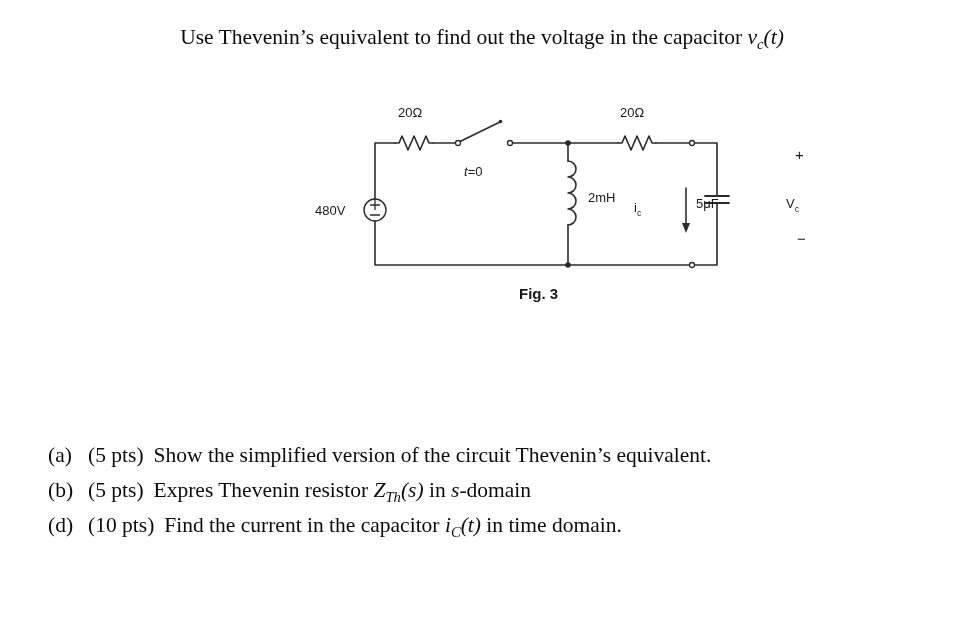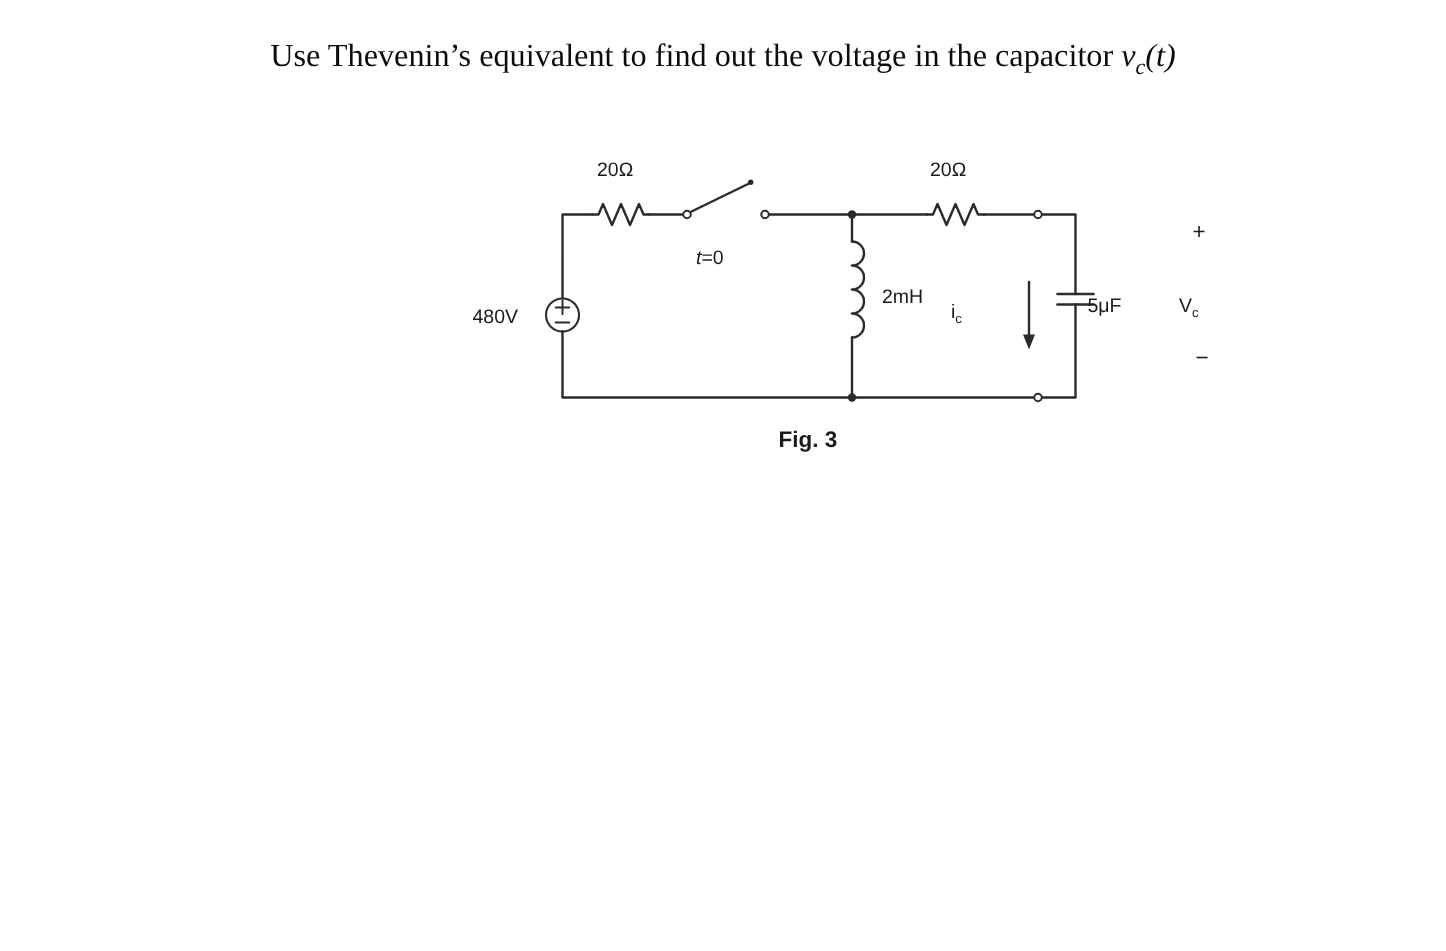--- a/index.html
+++ b/index.html
@@ -83,25 +83,28 @@
     <circle cx="392" cy="48" r="2.5" fill="#ffffff" stroke="#2b2b2b" stroke-width="1.3"></circle>
     <circle cx="392" cy="170" r="2.5" fill="#ffffff" stroke="#2b2b2b" stroke-width="1.3"></circle>
   </svg>
 
   <span class="clabel" style="left:398px;top:105px">20Ω</span>
   <span class="clabel" style="left:620px;top:105px">20Ω</span>
   <span class="clabel" style="left:464px;top:164px"><i>t</i><span>=0</span></span>
   <span class="clabel" style="left:315px;top:203px">480V</span>
   <span class="clabel" style="left:588px;top:190px">2mH</span>
   <span class="clabel" style="left:634px;top:200px"><span>i</span><sub>c</sub></span>
-  <span class="clabel" style="left:725px;top:196px">5μF</span>
+  <span class="clabel" style="left:696px;top:196px">5μF</span>
   <span class="clabel" style="left:786px;top:196px"><span>V</span><sub>c</sub></span>
   <span class="clabel" style="left:795px;top:146px;font-size:15px">+</span>
   <span class="clabel" style="left:797px;top:230px;font-size:15px">−</span>
   <span class="clabel fig-caption" style="left:519px;top:285px">Fig. 3</span>
 
   <div class="questions">
+    <div class="qline"><span class="qlabel">(a)</span><span class="qpts">(5 pts)</span><span>Show the simplified version of the circuit Thevenin’s equivalent.</span></div>
+
+    <div class="qline"><span class="qlabel">(b)</span><span class="qpts">(5 pts)</span><span>Expres Thevenin resistor </span><i>Z</i><sub class="msub">Th</sub><i class="marg">(s)</i><span> in </span><i>s</i><span>-domain</span></div>
 
 
-
+    <div class="qline"><span class="qlabel">(d)</span><span class="qpts">(10 pts)</span><span>Find the current in the capacitor </span><i>i</i><sub class="msub">C</sub><i class="marg">(t)</i><span> in time domain.</span></div>
   </div>
 
 </div>
 
 </body></html>

